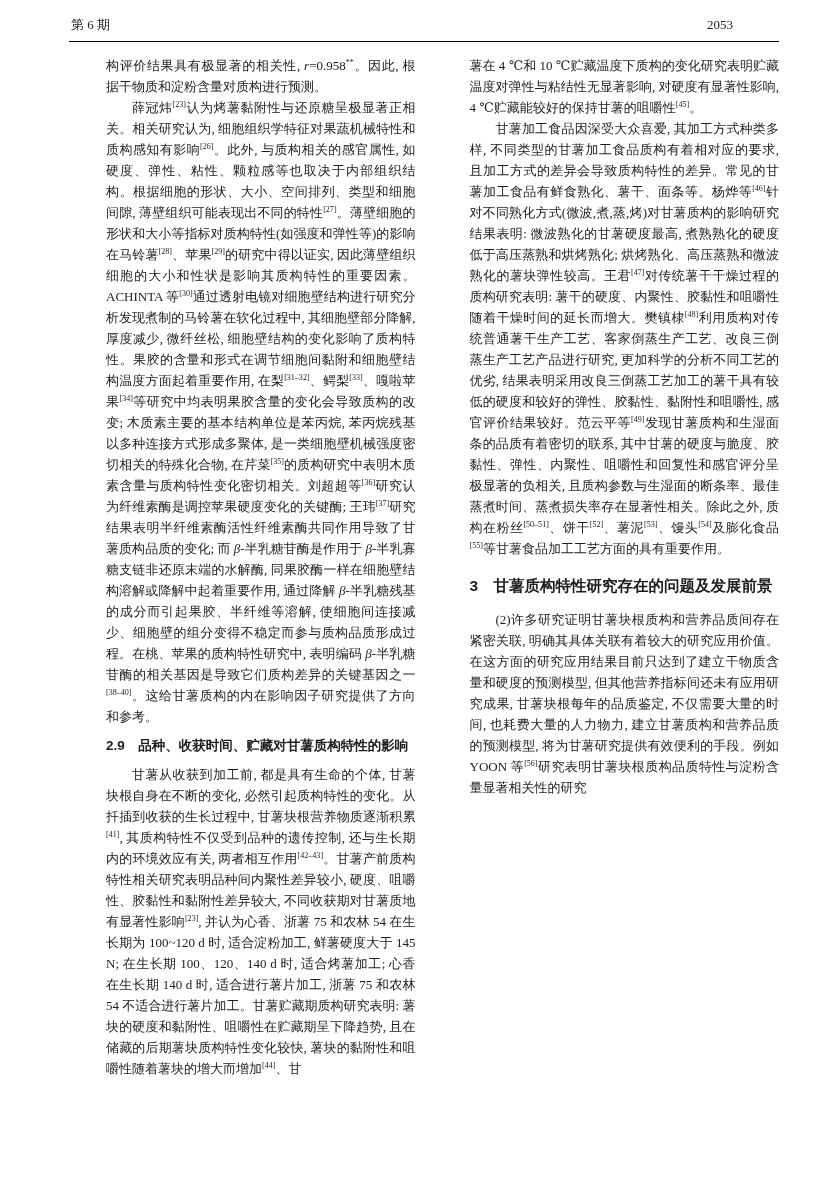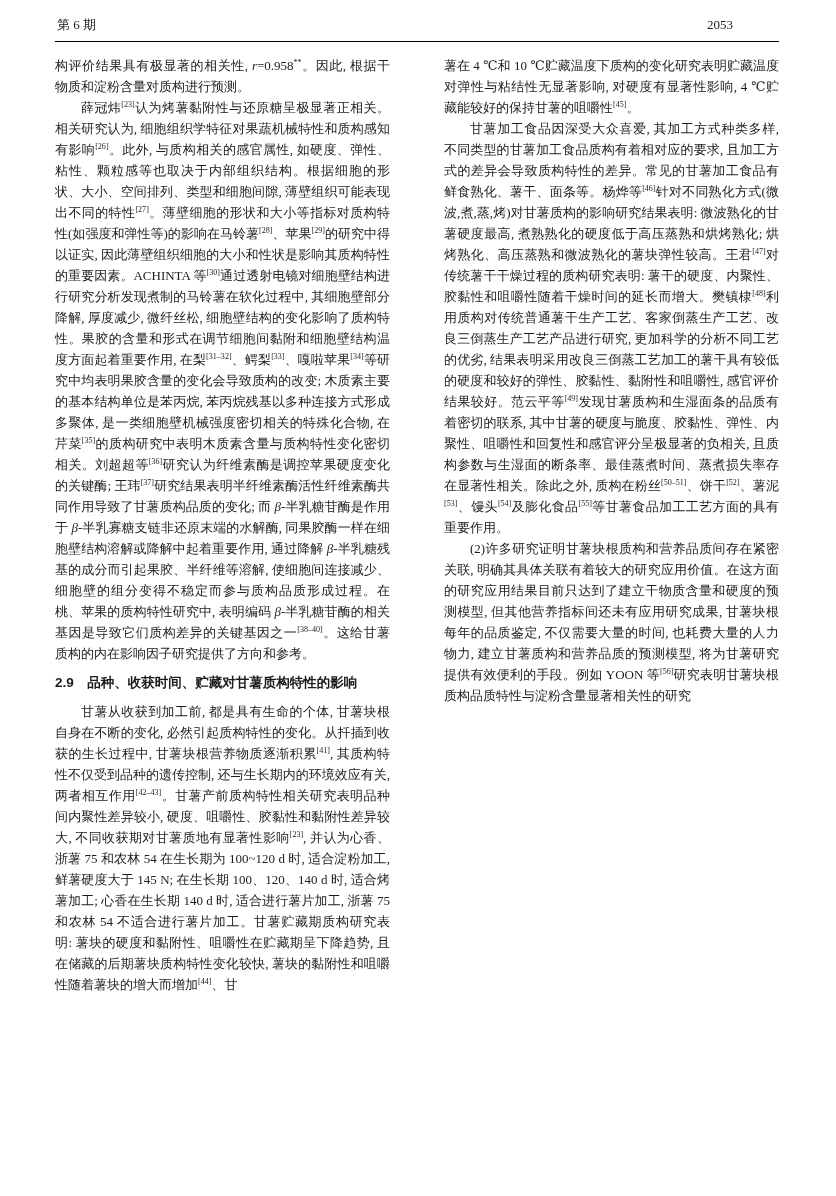--- a/index.html
+++ b/index.html
@@ -2,30 +2,30 @@
 <html><head>
 <meta charset="utf-8">
 <style>
   html,body { margin:0; padding:0; background:#ffffff; }
   body {
     width:836px; height:1196px; overflow:hidden;
     font-family:"Liberation Serif","DejaVu Serif",serif;
     color:#1c1c1c;
     -webkit-font-smoothing:antialiased;
   }
-  .page { padding:12px 57px 0 55px; box-sizing:border-box; }
+  .page { padding:12px 57px 0 69px; box-sizing:border-box; }
   .header {
     display:flex; justify-content:space-between; align-items:baseline;
     font-size:13px; padding:4px 2px 7px 2px;
     border-bottom:1.2px solid #000;
   }
   .header .issue { min-width:70px; text-align:left; }
   .header .pageno { min-width:70px; text-align:left; }
   .header .rtitle { flex:1; text-align:center; }
-  .columns { display:flex; gap:54px; margin-top:13px; }
+  .columns { display:flex; gap:54px; margin-top:13px;margin-left:37px; }
   .col {
     width:344px; font-size:13px; line-height:21px;
     text-align:justify; text-justify:inter-ideograph;
   }
   .col p { margin:0; text-indent:2em; }
   .col p.noindent { text-indent:0; }
   .h3 {
     font-family:"Liberation Sans","DejaVu Sans",sans-serif;
     font-weight:bold; font-size:13.5px; line-height:19px;
     margin:9px 0 9px 0; text-align:left; text-indent:0;
@@ -49,16 +49,17 @@
   <div class="columns">
     <div class="col" id="col-left">
         <p class="noindent">构评价结果具有极显著的相关性, <i>r</i>=0.958<sup>**</sup>。因此, 根据干物质和淀粉含量对质构进行预测。</p>
         <p>薛冠炜<sup>[23]</sup>认为烤薯黏附性与还原糖呈极显著正相关。相关研究认为, 细胞组织学特征对果蔬机械特性和质构感知有影响<sup>[26]</sup>。此外, 与质构相关的感官属性, 如硬度、弹性、粘性、颗粒感等也取决于内部组织结构。根据细胞的形状、大小、空间排列、类型和细胞间隙, 薄壁组织可能表现出不同的特性<sup>[27]</sup>。薄壁细胞的形状和大小等指标对质构特性(如强度和弹性等)的影响在马铃薯<sup>[28]</sup>、苹果<sup>[29]</sup>的研究中得以证实, 因此薄壁组织细胞的大小和性状是影响其质构特性的重要因素。ACHINTA 等<sup>[30]</sup>通过透射电镜对细胞壁结构进行研究分析发现煮制的马铃薯在软化过程中, 其细胞壁部分降解, 厚度减少, 微纤丝松, 细胞壁结构的变化影响了质构特性。果胶的含量和形式在调节细胞间黏附和细胞壁结构温度方面起着重要作用, 在梨<sup>[31–32]</sup>、鳄梨<sup>[33]</sup>、嘎啦苹果<sup>[34]</sup>等研究中均表明果胶含量的变化会导致质构的改变; 木质素主要的基本结构单位是苯丙烷, 苯丙烷残基以多种连接方式形成多聚体, 是一类细胞壁机械强度密切相关的特殊化合物, 在芹菜<sup>[35]</sup>的质构研究中表明木质素含量与质构特性变化密切相关。刘超超等<sup>[36]</sup>研究认为纤维素酶是调控苹果硬度变化的关键酶; 王玮<sup>[37]</sup>研究结果表明半纤维素酶活性纤维素酶共同作用导致了甘薯质构品质的变化; 而 <i>β</i>-半乳糖苷酶是作用于 <i>β</i>-半乳寡糖支链非还原末端的水解酶, 同果胶酶一样在细胞壁结构溶解或降解中起着重要作用, 通过降解 <i>β</i>-半乳糖残基的成分而引起果胶、半纤维等溶解, 使细胞间连接减少、细胞壁的组分变得不稳定而参与质构品质形成过程。在桃、苹果的质构特性研究中, 表明编码 <i>β</i>-半乳糖苷酶的相关基因是导致它们质构差异的关键基因之一<sup>[38–40]</sup>。这给甘薯质构的内在影响因子研究提供了方向和参考。</p>
         <div class="h3">2.9　品种、收获时间、贮藏对甘薯质构特性的影响</div>
         <p>甘薯从收获到加工前, 都是具有生命的个体, 甘薯块根自身在不断的变化, 必然引起质构特性的变化。从扦插到收获的生长过程中, 甘薯块根营养物质逐渐积累<sup>[41]</sup>, 其质构特性不仅受到品种的遗传控制, 还与生长期内的环境效应有关, 两者相互作用<sup>[42–43]</sup>。甘薯产前质构特性相关研究表明品种间内聚性差异较小, 硬度、咀嚼性、胶黏性和黏附性差异较大, 不同收获期对甘薯质地有显著性影响<sup>[23]</sup>, 并认为心香、浙薯 75 和农林 54 在生长期为 100~120 d 时, 适合淀粉加工, 鲜薯硬度大于 145 N; 在生长期 100、120、140 d 时, 适合烤薯加工; 心香在生长期 140 d 时, 适合进行薯片加工, 浙薯 75 和农林 54 不适合进行薯片加工。甘薯贮藏期质构研究表明: 薯块的硬度和黏附性、咀嚼性在贮藏期呈下降趋势, 且在储藏的后期薯块质构特性变化较快, 薯块的黏附性和咀嚼性随着薯块的增大而增加<sup>[44]</sup>、甘</p>
       </div>
     <div class="col" id="col-right">
         <p class="noindent">薯在 4 ℃和 10 ℃贮藏温度下质构的变化研究表明贮藏温度对弹性与粘结性无显著影响, 对硬度有显著性影响, 4 ℃贮藏能较好的保持甘薯的咀嚼性<sup>[45]</sup>。</p>
         <p>甘薯加工食品因深受大众喜爱, 其加工方式种类多样, 不同类型的甘薯加工食品质构有着相对应的要求, 且加工方式的差异会导致质构特性的差异。常见的甘薯加工食品有鲜食熟化、薯干、面条等。杨烨等<sup>[46]</sup>针对不同熟化方式(微波,煮,蒸,烤)对甘薯质构的影响研究结果表明: 微波熟化的甘薯硬度最高, 煮熟熟化的硬度低于高压蒸熟和烘烤熟化; 烘烤熟化、高压蒸熟和微波熟化的薯块弹性较高。王君<sup>[47]</sup>对传统薯干干燥过程的质构研究表明: 薯干的硬度、内聚性、胶黏性和咀嚼性随着干燥时间的延长而增大。樊镇棣<sup>[48]</sup>利用质构对传统普通薯干生产工艺、客家倒蒸生产工艺、改良三倒蒸生产工艺产品进行研究, 更加科学的分析不同工艺的优劣, 结果表明采用改良三倒蒸工艺加工的薯干具有较低的硬度和较好的弹性、胶黏性、黏附性和咀嚼性, 感官评价结果较好。范云平等<sup>[49]</sup>发现甘薯质构和生湿面条的品质有着密切的联系, 其中甘薯的硬度与脆度、胶黏性、弹性、内聚性、咀嚼性和回复性和感官评分呈极显著的负相关, 且质构参数与生湿面的断条率、最佳蒸煮时间、蒸煮损失率存在显著性相关。除此之外, 质构在粉丝<sup>[50–51]</sup>、饼干<sup>[52]</sup>、薯泥<sup>[53]</sup>、馒头<sup>[54]</sup>及膨化食品<sup>[55]</sup>等甘薯食品加工工艺方面的具有重要作用。</p>
+        <div class="h2">3　甘薯质构特性研究存在的问题及发展前景</div>
         <p>(2)许多研究证明甘薯块根质构和营养品质间存在紧密关联, 明确其具体关联有着较大的研究应用价值。在这方面的研究应用结果目前只达到了建立干物质含量和硬度的预测模型, 但其他营养指标间还未有应用研究成果, 甘薯块根每年的品质鉴定, 不仅需要大量的时间, 也耗费大量的人力物力, 建立甘薯质构和营养品质的预测模型, 将为甘薯研究提供有效便利的手段。例如 YOON 等<sup>[56]</sup>研究表明甘薯块根质构品质特性与淀粉含量显著相关性的研究</p>
       </div>
   </div>
 </div>
 
 </body></html>

